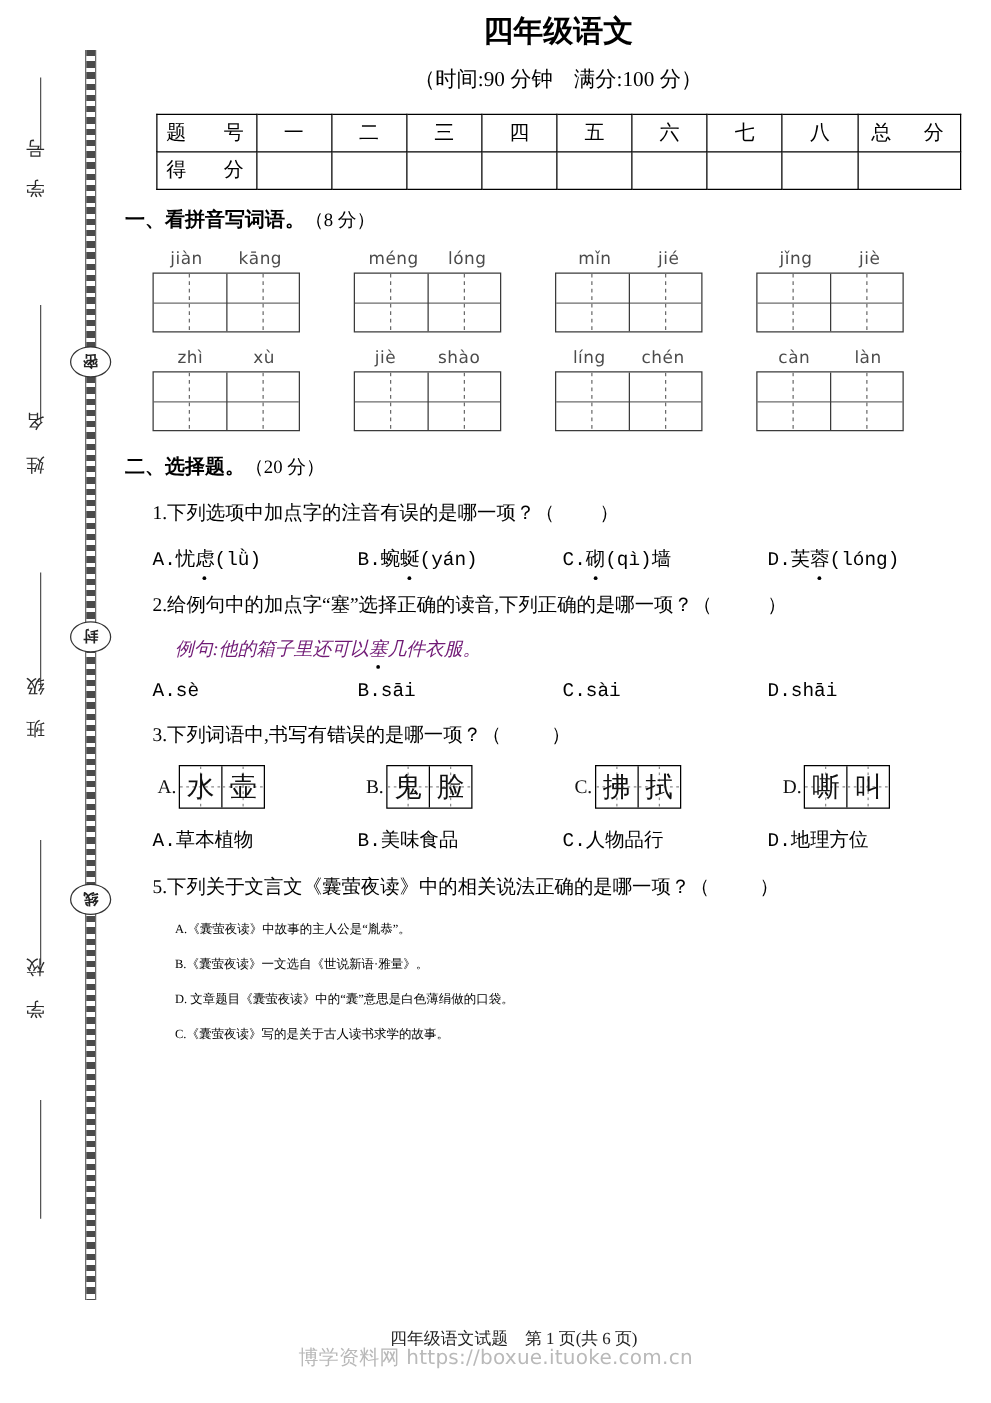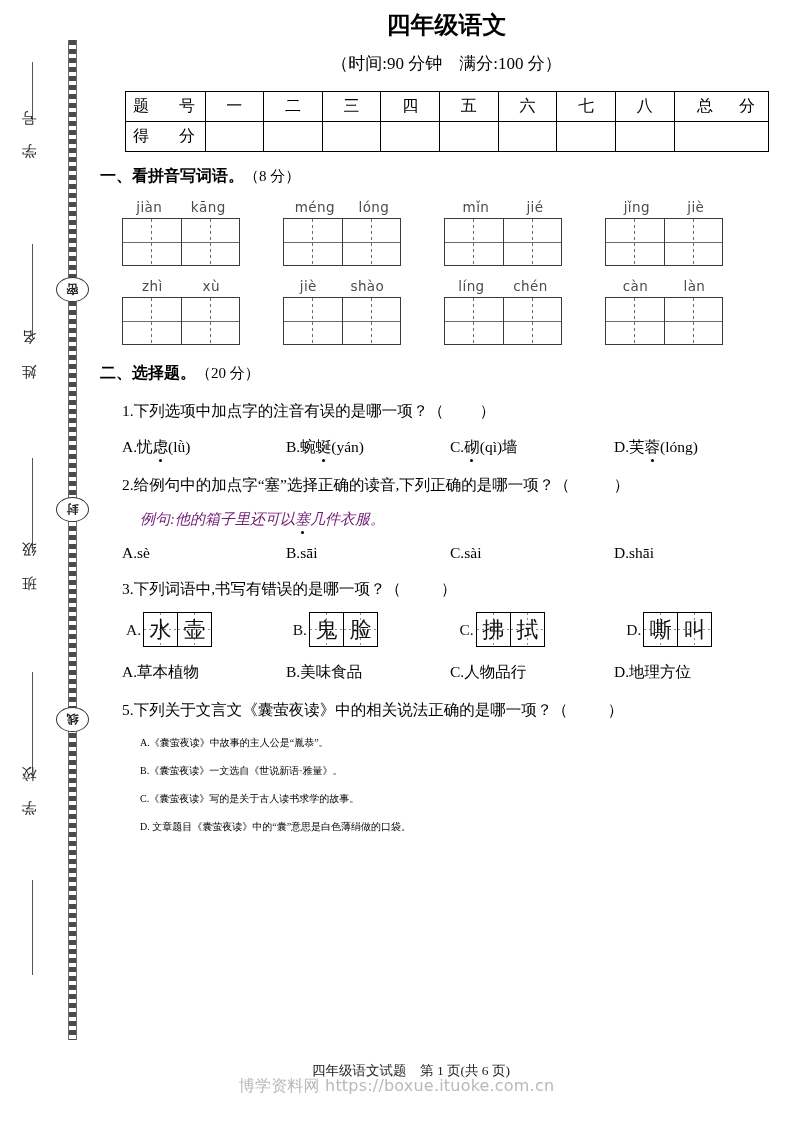--- a/index.html
+++ b/index.html
@@ -125,21 +125,21 @@
   .score-table td {
     border: 1.3px solid #000;
     height: 27px;
     text-align: center;
     font-size: 16px;
     font-family: "Liberation Serif", serif;
     color: #000;
     margin-left: 25px;
   }
   .score-table td.hdr { width: 72px; letter-spacing: 7px; padding-left: 6px; }
-  .score-table td.last { width: 76px; letter-spacing: 5px; padding-left: 16px;}
+  .score-table td.last { width: 76px; letter-spacing: 5px; padding-left: 4px;}
 
   
   .sec-head {
     font-size: 16px;
     font-weight: bold;
     margin-top: 14px;
     font-family: "DejaVu Sans", "Liberation Sans", sans-serif;
     color: #000;
   }
   .sec-head .pts {
@@ -211,21 +211,21 @@
     width: 3px; height: 3px;
     margin-left: -1.5px;
     background: #000;
     border-radius: 50%;
   }
   .opts {
     display: flex;
     margin-top: 15px;
     padding-left: 22px;
     font-size: 15.5px;
-    font-family: Liberation Serif, serif;
+    font-family: Liberation Mono, monospace;
     color: #000;
   }
   .opts .opt { }
   .opts.w4 .opt { width: 164px; }
   .example {
     margin-top: 13px;
     padding-left: 40px;
     font-size: 15px;
     font-style: italic;
     font-family: "Liberation Serif", serif;
@@ -534,18 +534,18 @@
     <div class="opt"><span>B.</span><span>美味食品</span></div>
     <div class="opt"><span>C.</span><span>人物品行</span></div>
     <div class="opt"><span>D.</span><span>地理方位</span></div>
   </div>
 
   <div class="q">
     <span class="q-stem">5.</span><span class="q-stem">下列关于文言文《囊萤夜读》中的相关说法正确的是哪一项？（</span><span style="display:inline-block;width:40px"></span><span>）</span>
   </div>
   <div class="sub-line">A.《囊萤夜读》中故事的主人公是“胤恭”。</div>
   <div class="sub-line">B.《囊萤夜读》一文选自《世说新语·雅量》。</div>
+  <div class="sub-line">D. 文章题目《囊萤夜读》中的“囊”意思是白色薄绢做的口袋。</div>
   <div class="sub-line">C.《囊萤夜读》写的是关于古人读书求学的故事。</div>
-  <div class="sub-line">D. 文章题目《囊萤夜读》中的“囊”意思是白色薄绢做的口袋。</div>
 </div>
 
 <div class="footer">四年级语文试题　第 1 页(共 6 页)</div>
 <div class="watermark">博学资料网 https://boxue.ituoke.com.cn</div>
 
 </body></html>

